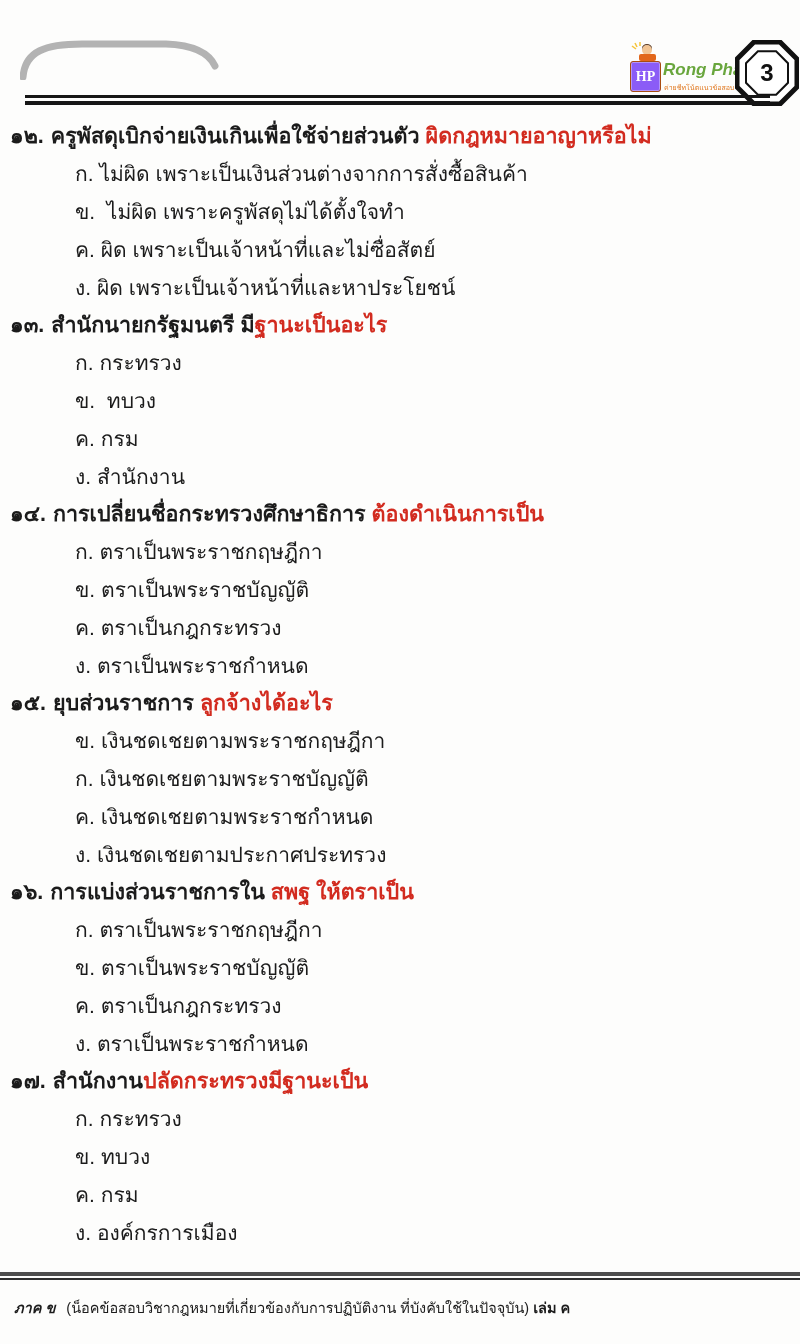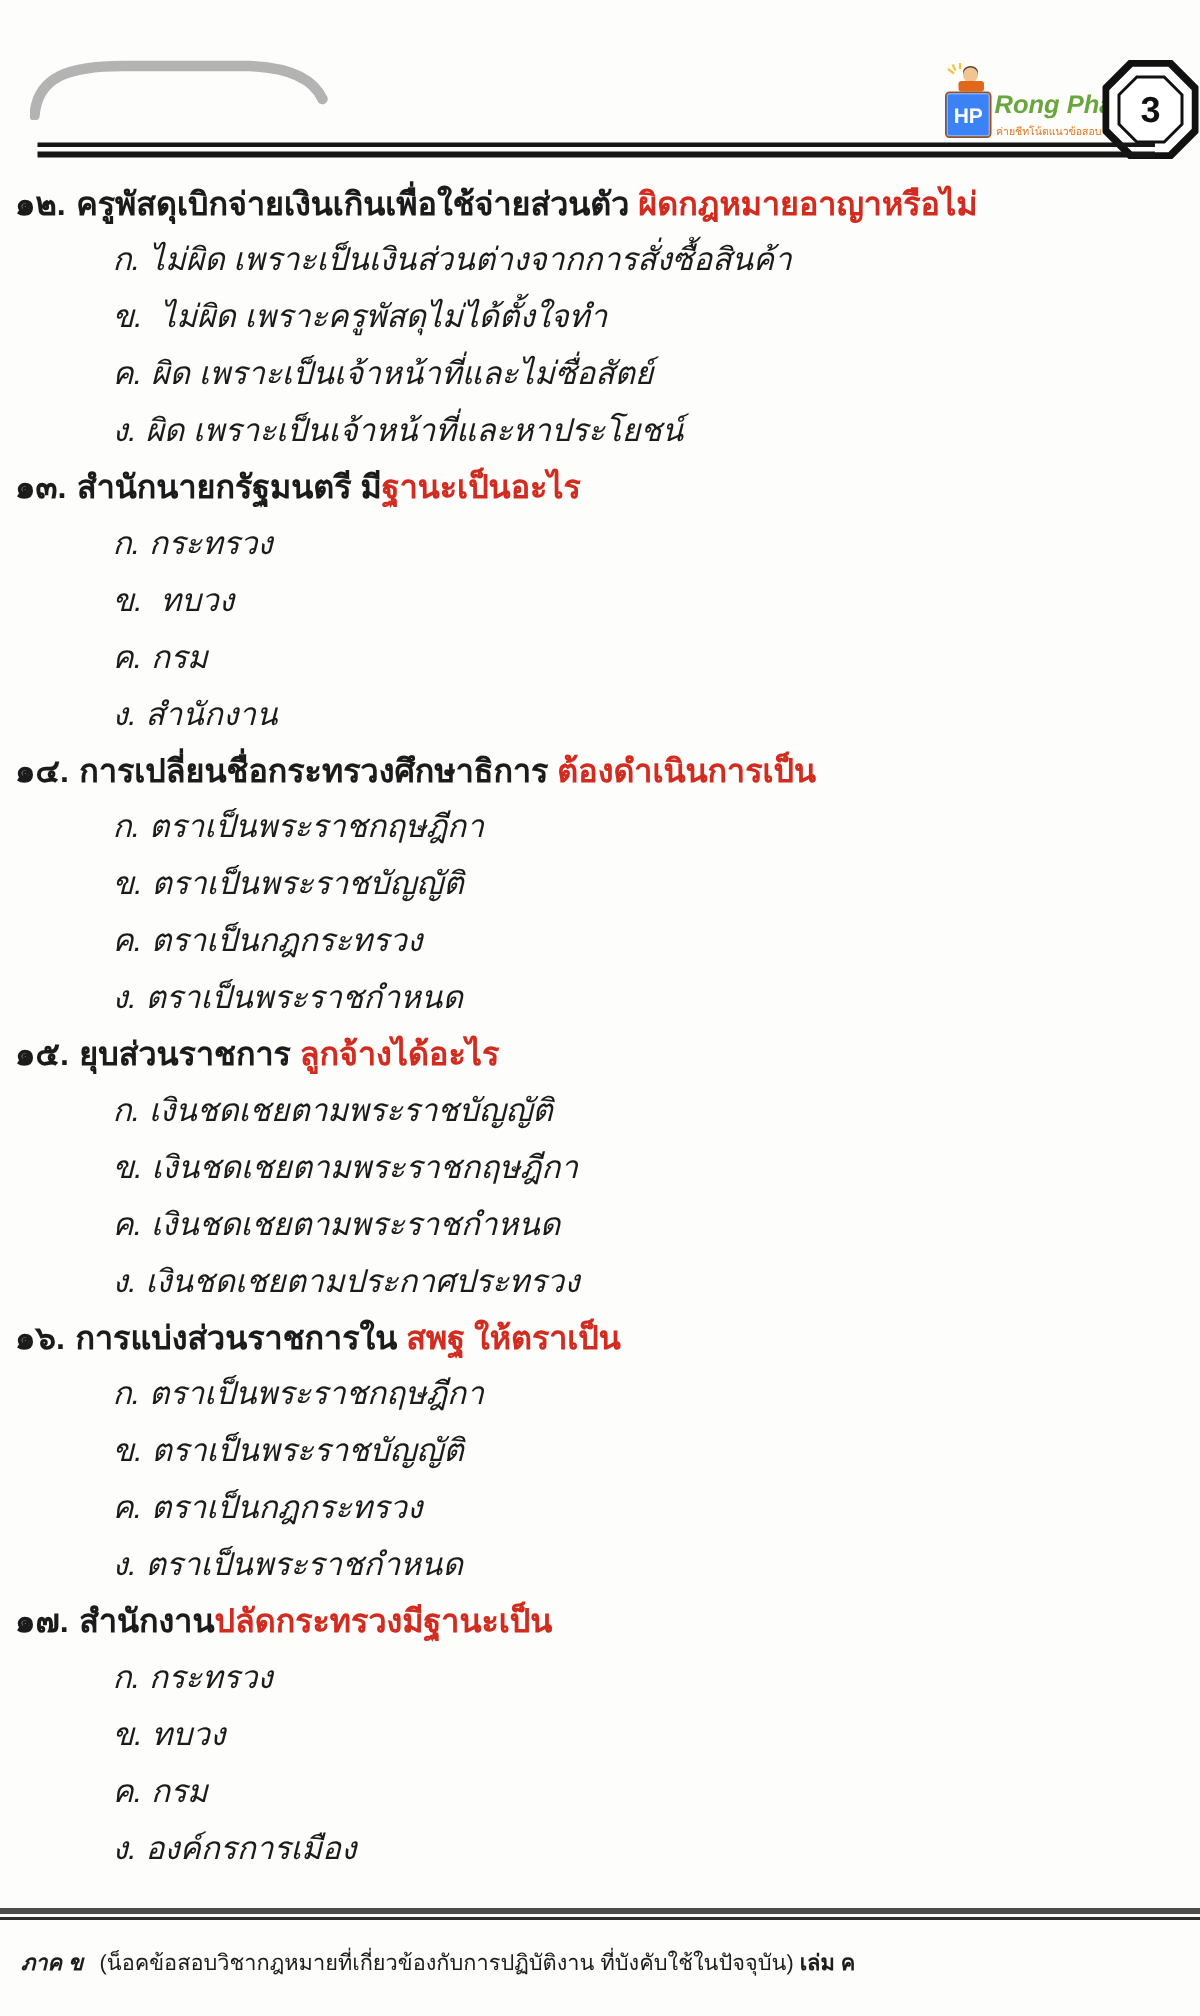--- a/index.html
+++ b/index.html
@@ -18,45 +18,46 @@
   .tab-label{position:absolute;left:38px;top:58px;font-size:20px;color:#1f1f1f;letter-spacing:.5px;}
   .header-rule{position:absolute;left:25px;top:95px;width:745px;}
   .header-rule .r1{height:3px;background:#161616;margin-bottom:3px;}
   .header-rule .r2{height:4px;background:#161616;}
 
   
   .logo{position:absolute;left:626px;top:44px;width:125px;height:54px;}
   .logo-mascot{position:absolute;left:2px;top:-2px;}
   .logo-box{
     position:absolute;left:4px;top:17px;width:29px;height:29px;
-    background:#3b82f6;border:1px solid #a84c10;border-radius:3px;
+    background:#8b5cf6;border:1px solid #a84c10;border-radius:3px;
     color:#fff;font-weight:bold;font-size:14px;
     display:flex;align-items:center;justify-content:center;
     box-shadow:inset 0 0 0 1px rgba(255,255,255,.35);
+    font-family:Liberation Serif, serif;
   }
   .brand{
     position:absolute;left:37px;top:16px;
     font-size:17px;font-style:italic;font-weight:bold;color:#69a63d;
     white-space:nowrap;
   }
   .tagline{
     position:absolute;left:38px;top:38px;
     font-size:7px;color:#e0761c;white-space:nowrap;
   }
 
   .octagon{position:absolute;left:735px;top:40px;}
 
   
   .questions{position:absolute;left:10px;top:118px;width:782px;}
   .q-header{font-size:21.5px;font-weight:bold;line-height:37px;}
   .q-num{margin-right:7px;}
   .q-red{color:#d22b1f;}
   .choice{
     font-size:21px;line-height:38px;
-    padding-left:65px;white-space:pre-wrap;font-style:italic;
+    padding-left:65px;white-space:pre-wrap;
   }
 
   
   .footer-rule{position:absolute;left:0;top:1272px;width:800px;}
   .footer-rule .fr1{height:4px;background:#4d4d4d;margin-bottom:2px;}
   .footer-rule .fr2{height:2px;background:#2e2e2e;}
   .footer-text{position:absolute;left:14px;top:1296px;font-size:14.5px;color:#1c1c1c;}
   .footer-part{font-weight:bold;font-style:italic;margin-right:11px;}
   .footer-vol{font-weight:bold;margin-left:4px;}
 </style>
@@ -112,22 +113,22 @@
       </div>
       <div class="question">
         <div class="q-header"><span class="q-num">๑๔.</span><span class="q-black">การเปลี่ยนชื่อกระทรวงศึกษาธิการ </span><span class="q-red">ต้องดำเนินการเป็น</span></div>
         <div class="choice">ก. ตราเป็นพระราชกฤษฎีกา</div>
         <div class="choice">ข. ตราเป็นพระราชบัญญัติ</div>
         <div class="choice">ค. ตราเป็นกฎกระทรวง</div>
         <div class="choice">ง. ตราเป็นพระราชกำหนด</div>
       </div>
       <div class="question">
         <div class="q-header"><span class="q-num">๑๕.</span><span class="q-black">ยุบส่วนราชการ </span><span class="q-red">ลูกจ้างได้อะไร</span></div>
+        <div class="choice">ข. เงินชดเชยตามพระราชกฤษฎีกา</div>
         <div class="choice">ก. เงินชดเชยตามพระราชบัญญัติ</div>
-        <div class="choice">ข. เงินชดเชยตามพระราชกฤษฎีกา</div>
         <div class="choice">ค. เงินชดเชยตามพระราชกำหนด</div>
         <div class="choice">ง. เงินชดเชยตามประกาศประทรวง</div>
       </div>
       <div class="question">
         <div class="q-header"><span class="q-num">๑๖.</span><span class="q-black">การแบ่งส่วนราชการใน </span><span class="q-red">สพฐ ให้ตราเป็น</span></div>
         <div class="choice">ก. ตราเป็นพระราชกฤษฎีกา</div>
         <div class="choice">ข. ตราเป็นพระราชบัญญัติ</div>
         <div class="choice">ค. ตราเป็นกฎกระทรวง</div>
         <div class="choice">ง. ตราเป็นพระราชกำหนด</div>
       </div>

